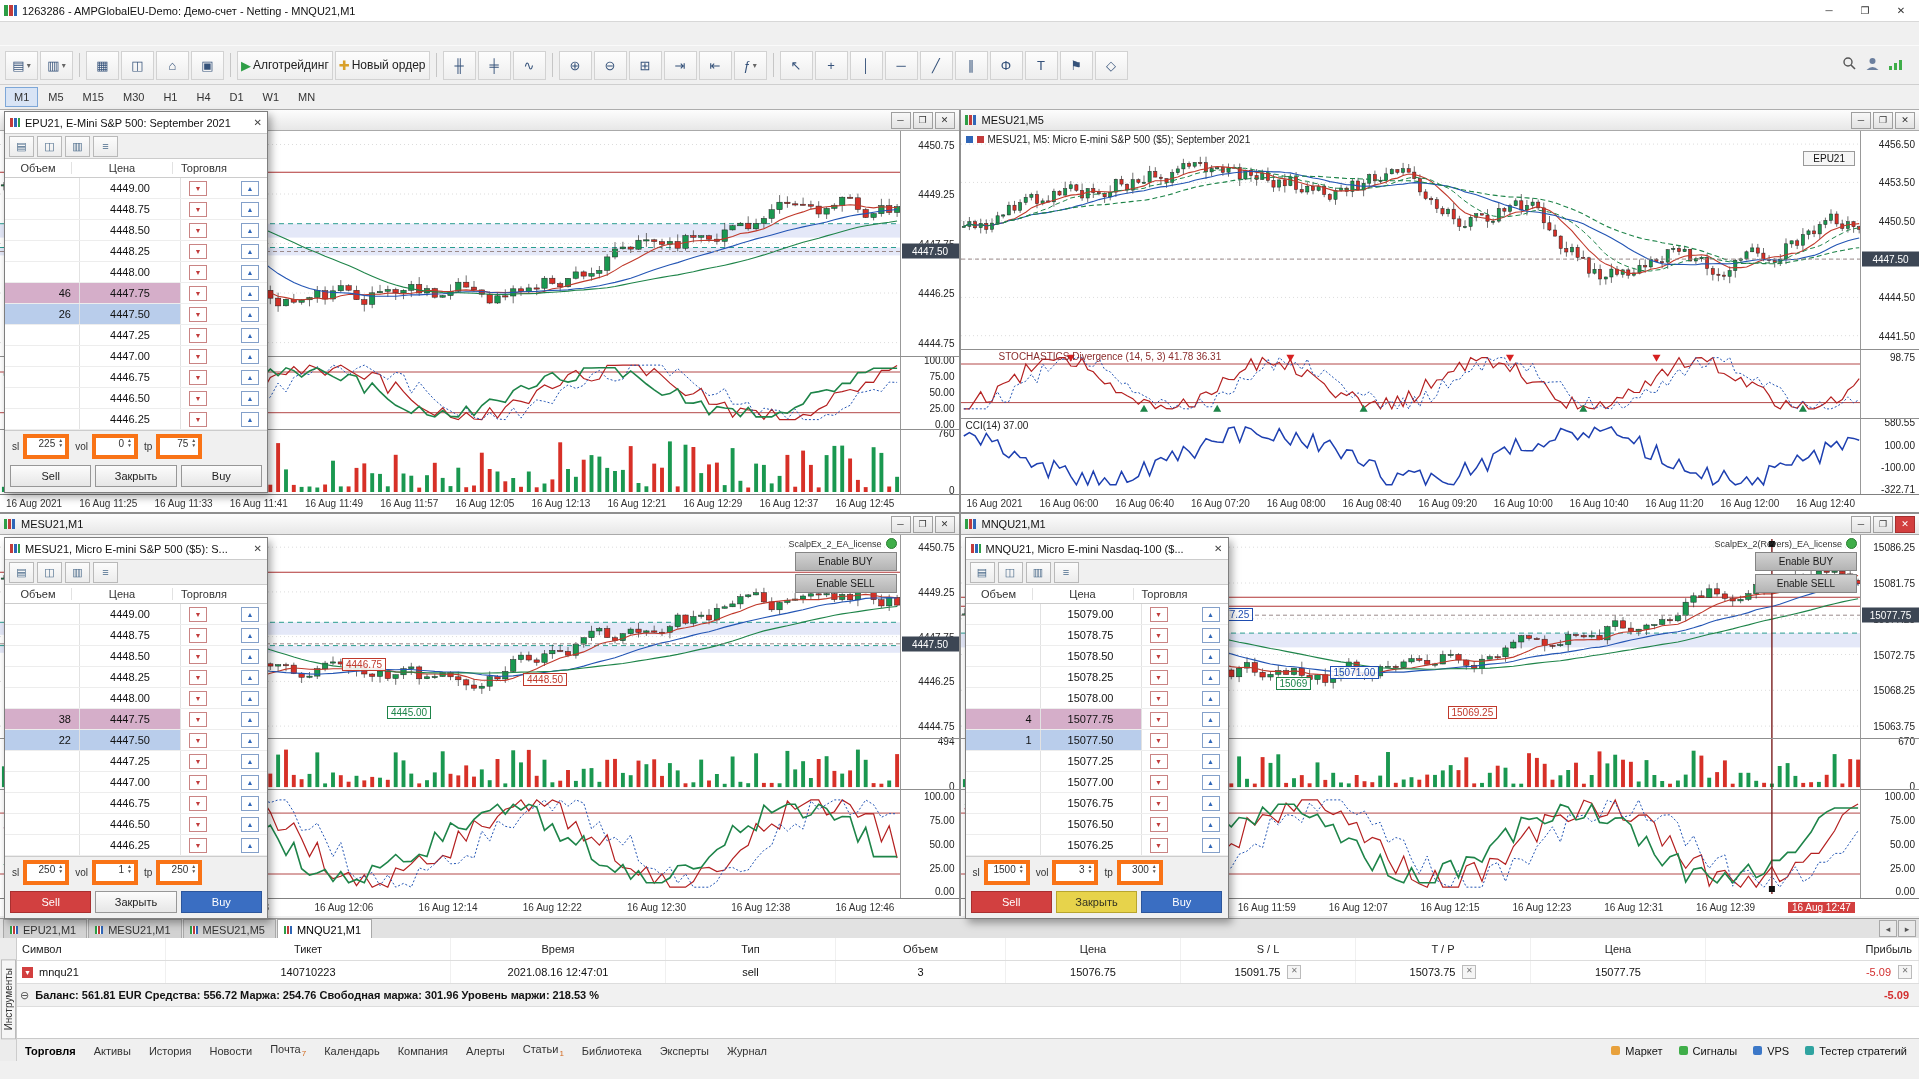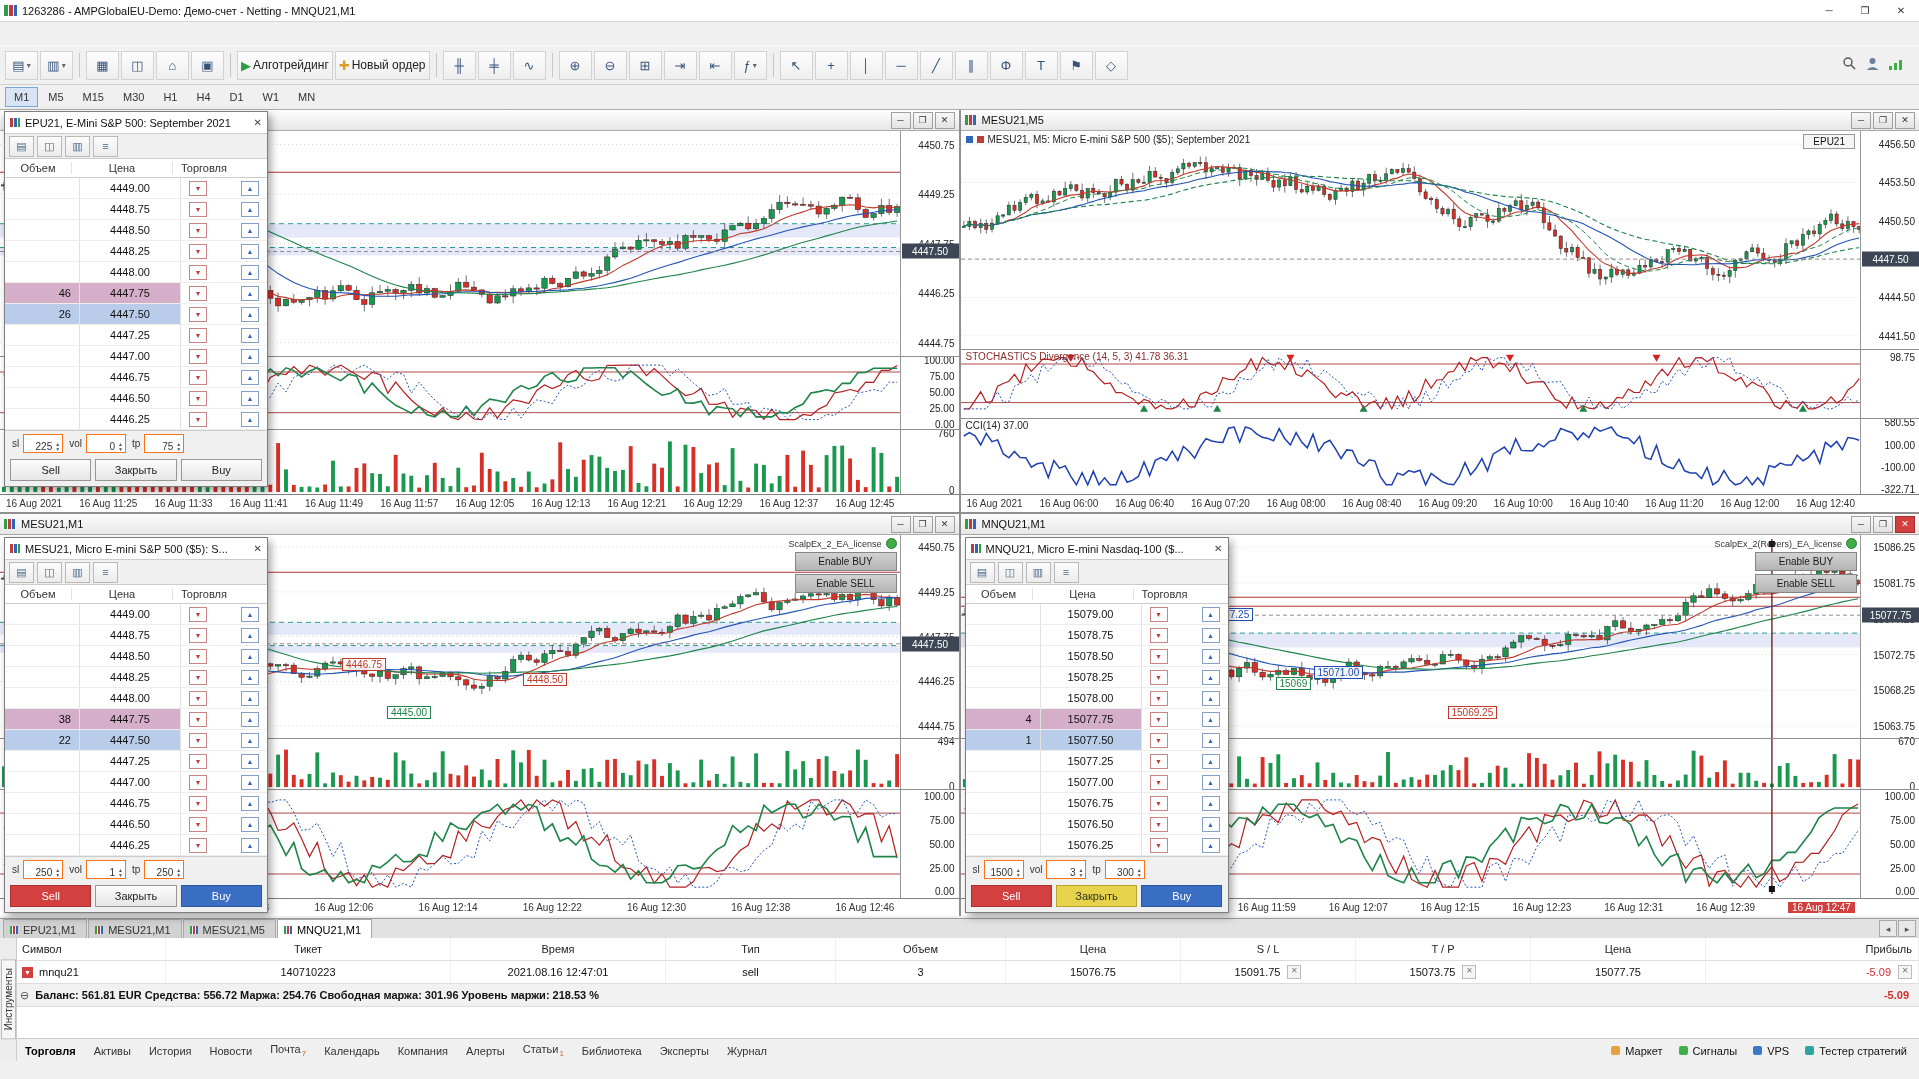--- a/index.html
+++ b/index.html
@@ -33,21 +33,21 @@
   .cw-body{flex:1;position:relative;overflow:hidden;background:#fff;}
   .plot{position:absolute;left:0;top:0;}
   .paxis{position:absolute;top:0;right:0;bottom:0;width:58px;background:#fff;border-left:1px solid #999;font-size:10px;color:#222;margin-left:24px;}
   .paxis .lbl{position:absolute;right:4px;transform:translateY(-50%);}
   .ptag{position:absolute;right:0;width:57px;height:15px;background:#3c4654;color:#fff;font-size:10px;display:flex;align-items:center;justify-content:center;transform:translateY(-50%);z-index:5;}
   .psep{position:absolute;left:0;right:0;height:1px;background:#8f8f8f;z-index:4;}
   .cw-time{height:17px;border-top:1px solid #808080;background:#fff;font-size:10px;color:#333;display:flex;align-items:center;justify-content:space-between;padding:0 64px 0 6px;flex:none;white-space:nowrap;}
   .time-badge{background:#d23f3f;color:#fff;padding:0 4px;font-size:10px;}
   .ititle{position:absolute;left:5px;font-size:10px;color:#222;z-index:6;display:flex;align-items:center;gap:4px;white-space:nowrap;}
   .mini-sq{width:7px;height:7px;display:inline-block;}
-  .corner-box{position:absolute;top:3px;right:64px;border:1px solid #999;background:#f6f6f6;padding:1px 9px;font-size:10px;z-index:6;}
+  .corner-box{position:absolute;top:20px;right:64px;border:1px solid #999;background:#f6f6f6;padding:1px 9px;font-size:10px;z-index:6;}
   .anno{position:absolute;font-size:10px;padding:0 3px;border:1px solid;background:rgba(255,255,255,.88);z-index:5;white-space:nowrap;}
   .anno.red{border-color:#c0392b;color:#c0392b;}
   .anno.green{border-color:#1e8449;color:#1e8449;}
   .anno.blue{border-color:#1f4db0;color:#1f4db0;}
   .ea-stack{position:absolute;top:3px;right:62px;z-index:7;display:flex;flex-direction:column;align-items:flex-end;gap:3px;}
   .scalpex{font-size:9px;color:#333;display:flex;align-items:center;gap:4px;}
   .scalpex .dot{width:9px;height:9px;border-radius:50%;background:#3fae49;border:1px solid #2a7d33;}
   .ea-btn{width:100px;height:17px;background:linear-gradient(#d2d2d2,#b4b4b4);border:1px solid #858585;font-size:10px;display:flex;align-items:center;justify-content:center;color:#1a1a1a;}
 
   
@@ -65,21 +65,21 @@
   .c-price{width:100px;display:flex;align-items:center;justify-content:center;border-left:1px solid #e2e2e2;border-right:1px solid #e2e2e2;}
   .c-trade{flex:1;display:flex;align-items:center;justify-content:space-between;padding:0 8px;}
   .dom-hrow .c-vol,.dom-hrow .c-price{justify-content:center;padding-right:0;}
   .dom-row.hl-ask .c-vol,.dom-row.hl-ask .c-price{background:#d5aec9;}
   .dom-row.hl-bid .c-vol,.dom-row.hl-bid .c-price{background:#b9cdeb;}
   .tr-btn{width:16px;height:13px;border:1px solid;font-size:7px;display:flex;align-items:center;justify-content:center;background:#fff;}
   .tr-sell{border-color:#c98484;color:#c23b3b;}
   .tr-buy{border-color:#84a0c9;color:#2f66b8;}
   .dom-foot{display:flex;align-items:center;gap:4px;padding:3px 5px;background:#f0f0f0;border-top:1px solid #ccc;font-size:10px;color:#333;}
   .spin-lab{margin-left:2px;}
-  .spin{display:flex;align-items:flex-end;border:1px solid #f97316;background:#fff;height:17px;padding:0 2px;gap:3px;}
+  .spin{display:flex;align-items:flex-start;border:4px solid #f97316;background:#fff;height:17px;padding:0 2px;gap:3px;}
   .spin-val{min-width:26px;text-align:right;}
   .spin-arrows{display:flex;flex-direction:column;font-size:5px;line-height:5px;color:#555;}
   .dom-btns{display:flex;gap:4px;padding:3px 5px 5px;background:#f0f0f0;}
   .dom-btn{flex:1;height:20px;border:1px solid #979797;background:linear-gradient(#fcfcfc,#e6e6e6);display:flex;align-items:center;justify-content:center;font-size:11px;color:#222;}
   .dom-btn.sell{background:#d24040;border-color:#a83030;color:#fff;}
   .dom-btn.buy{background:#3a6ec2;border-color:#2c569c;color:#fff;}
   .dom-btn.closey{background:#e7d34b;border-color:#b8a52e;color:#332;}
 
   
   .ctabs{position:absolute;top:918px;left:0;right:0;height:20px;background:#e2e2e2;border-top:1px solid #999;display:flex;align-items:flex-end;padding-left:3px;font-size:11px;}
@@ -1182,21 +1182,21 @@
             <div class="ptag" style="top: 128px;">4447.50</div>
           </div>
       <div class="psep" style="top: 218px;"></div>
           <div class="psep" style="top: 287px;"></div>
           <div class="corner-box">EPU21</div>
           <div class="ititle" style="top: 3px;">
             <span class="mini-sq" style="background: rgb(47, 102, 184);"></span>
             <span class="mini-sq" style="background: rgb(194, 59, 59);"></span>
             <span>MESU21, M5: Micro E-mini S&amp;P 500 ($5); September 2021</span>
           </div>
-          <div class="ititle" style="top: 220px; color: rgb(138, 43, 43);">STOCHASTICS Divergence (14, 5, 3) 41.78 36.31</div>
+          <div class="ititle" style="top: 220px; color: rgb(138, 43, 43); margin-left: 33px;">STOCHASTICS Divergence (14, 5, 3) 41.78 36.31</div>
           <div class="ititle" style="top: 289px;">CCI(14) 37.00</div>
         </div>
       <div class="cw-time" id="time-tr">
           <span>16 Aug 2021</span>
           <span>16 Aug 06:00</span>
           <span>16 Aug 06:40</span>
           <span>16 Aug 07:20</span>
           <span>16 Aug 08:00</span>
           <span>16 Aug 08:40</span>
           <span>16 Aug 09:20</span>
@@ -2165,21 +2165,21 @@
             <div class="lbl" style="top: 285px;">75.00</div>
             <div class="lbl" style="top: 309px;">50.00</div>
             <div class="lbl" style="top: 333px;">25.00</div>
             <div class="lbl" style="top: 356px;">0.00</div>
             <div class="ptag" style="top: 80px;">15077.75</div>
           </div>
       <div class="psep" style="top: 203px;"></div>
           <div class="psep" style="top: 254px;"></div>
           <div class="anno blue" style="left: 243px; top: 73px;">15077.25</div>
           <div class="anno green" style="left: 315px; top: 142px;">15069</div>
-          <div class="anno blue" style="left: 353px; top: 131px;">15071.00</div>
+          <div class="anno blue" style="left: 369px; top: 131px;">15071.00</div>
           <div class="anno red" style="left: 487px; top: 171px;">15069.25</div>
           <div class="ea-stack">
             <div class="scalpex">
               <span>ScalpEx_2(Revers)_EA_license</span>
               <span class="dot"></span>
             </div>
             <div class="ea-btn">Enable BUY</div>
             <div class="ea-btn">Enable SELL</div>
           </div>
         </div>

